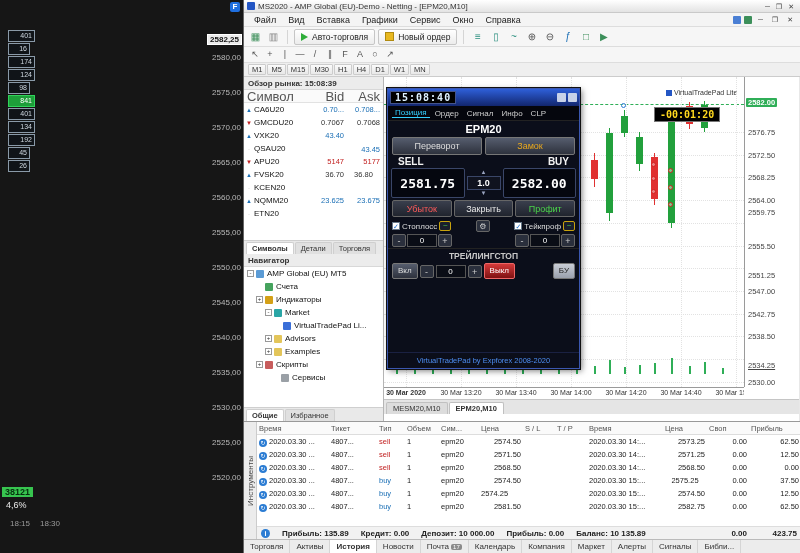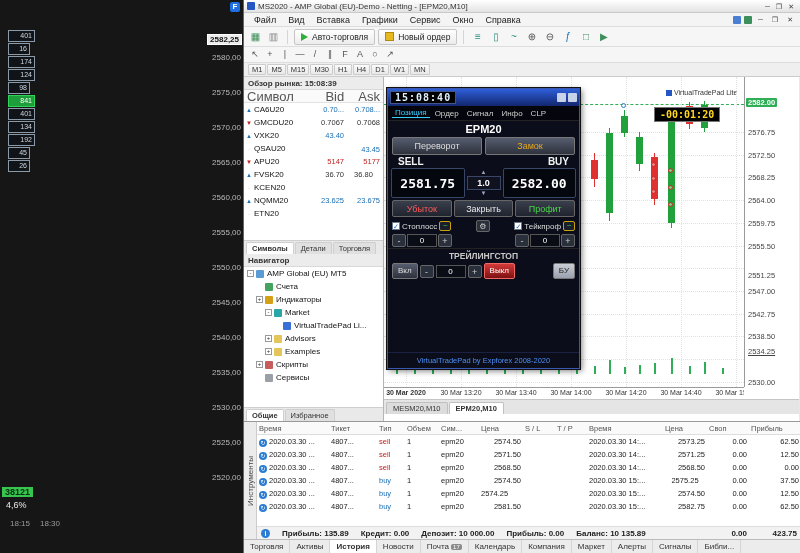--- a/index.html
+++ b/index.html
@@ -353,21 +353,21 @@
               <div class="nav-row" style="padding-left: 21px;">
                 <span class="nav-exp">+</span>
                 <span class="nav-ic" style="background: rgb(227, 197, 90);"></span>
                 <span class="nav-lbl">Examples</span>
               </div>
               <div class="nav-row" style="padding-left: 12px;">
                 <span class="nav-exp">+</span>
                 <span class="nav-ic" style="background: rgb(199, 92, 92);"></span>
                 <span class="nav-lbl">Скрипты</span>
               </div>
-              <div class="nav-row" style="padding-left: 12px;">
+              <div class="nav-row" style="padding-left: 28px;">
                 <span class="nav-sp"></span>
                 <span class="nav-ic" style="background: rgb(154, 160, 166);"></span>
                 <span class="nav-lbl">Сервисы</span>
               </div>
             </div>
           <div id="nav-tabs" class="ptabs">
               <span class="ptab active">Общие</span>
               <span class="ptab">Избранное</span>
             </div>
         </div>
@@ -443,27 +443,27 @@
             <div class="sig" style="left: 284px; top: 108px; border-color: rgb(210, 34, 34);"></div>
             <div class="sig" style="left: 284px; top: 91px; border-color: rgb(210, 34, 34);"></div>
           </div>
         <div id="timer">-00:01:20</div>
         <div id="scale">
           <div id="cpbox">2582.00</div>
         <div class="stick" style="top: 51px;">2576.75</div>
             <div class="stick" style="top: 74px;">2572.50</div>
             <div class="stick" style="top: 96px;">2568.25</div>
             <div class="stick" style="top: 119px;">2564.00</div>
-            <div class="stick" style="top: 142px;">2559.75</div>
+            <div class="stick" style="top: 131px;">2559.75</div>
             <div class="stick" style="top: 165px;">2555.50</div>
             <div class="stick" style="top: 194px;">2551.25</div>
             <div class="stick" style="top: 210px;">2547.00</div>
             <div class="stick" style="top: 233px;">2542.75</div>
             <div class="stick" style="top: 255px;">2538.50</div>
-            <div class="stick" style="top: 270px; text-decoration: underline;">2534.25</div>
+            <div class="stick" style="top: 284px; text-decoration: underline;">2534.25</div>
             <div class="stick" style="top: 301px;">2530.00</div>
           </div>
         <div id="xaxis">
             <div class="xlab" style="left: -1px; font-weight: bold;">30 Mar 2020</div>
             <div class="xlab" style="left: 54px; font-weight: normal;">30 Mar 13:20</div>
             <div class="xlab" style="left: 109px; font-weight: normal;">30 Mar 13:40</div>
             <div class="xlab" style="left: 164px; font-weight: normal;">30 Mar 14:00</div>
             <div class="xlab" style="left: 219px; font-weight: normal;">30 Mar 14:20</div>
             <div class="xlab" style="left: 274px; font-weight: normal;">30 Mar 14:40</div>
             <div class="xlab" style="left: 329px; font-weight: normal;">30 Mar 15:00</div>

